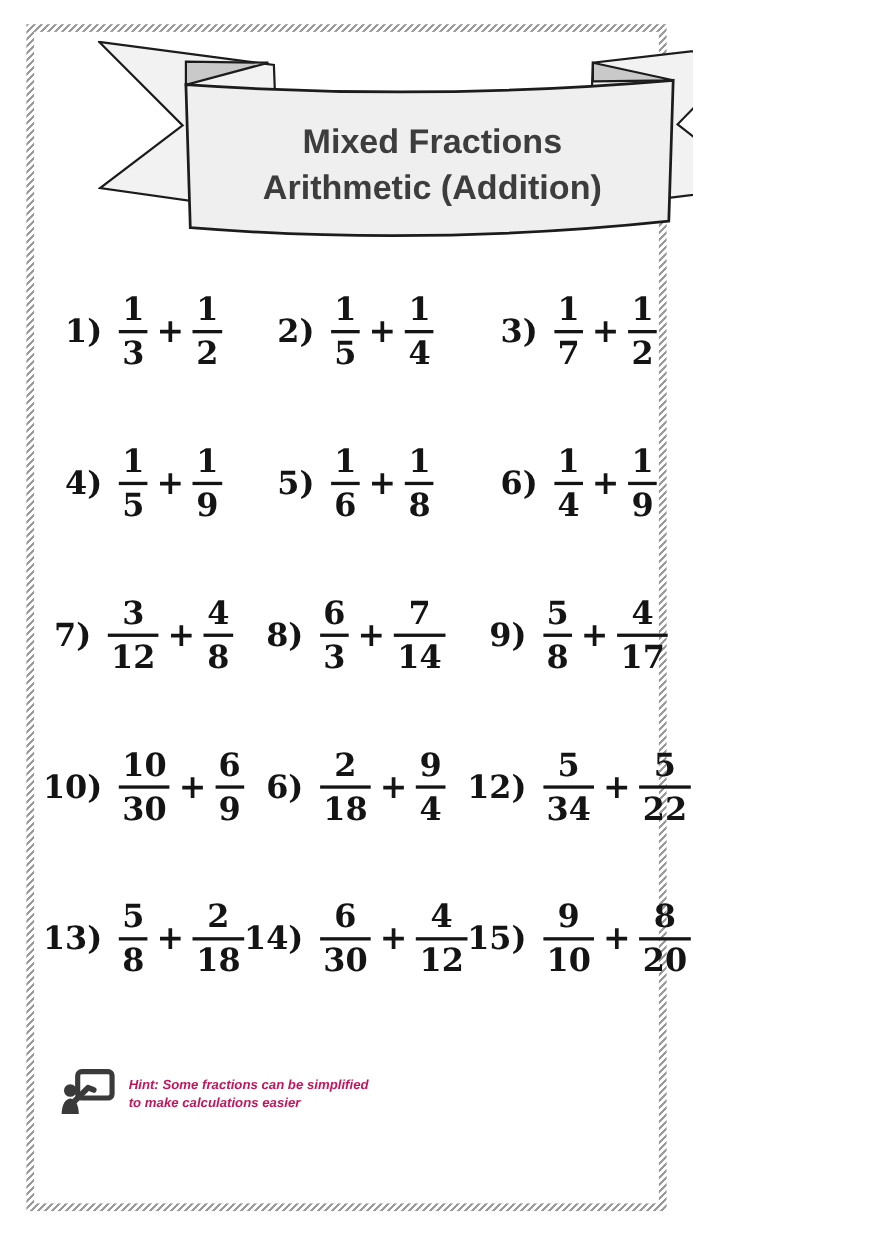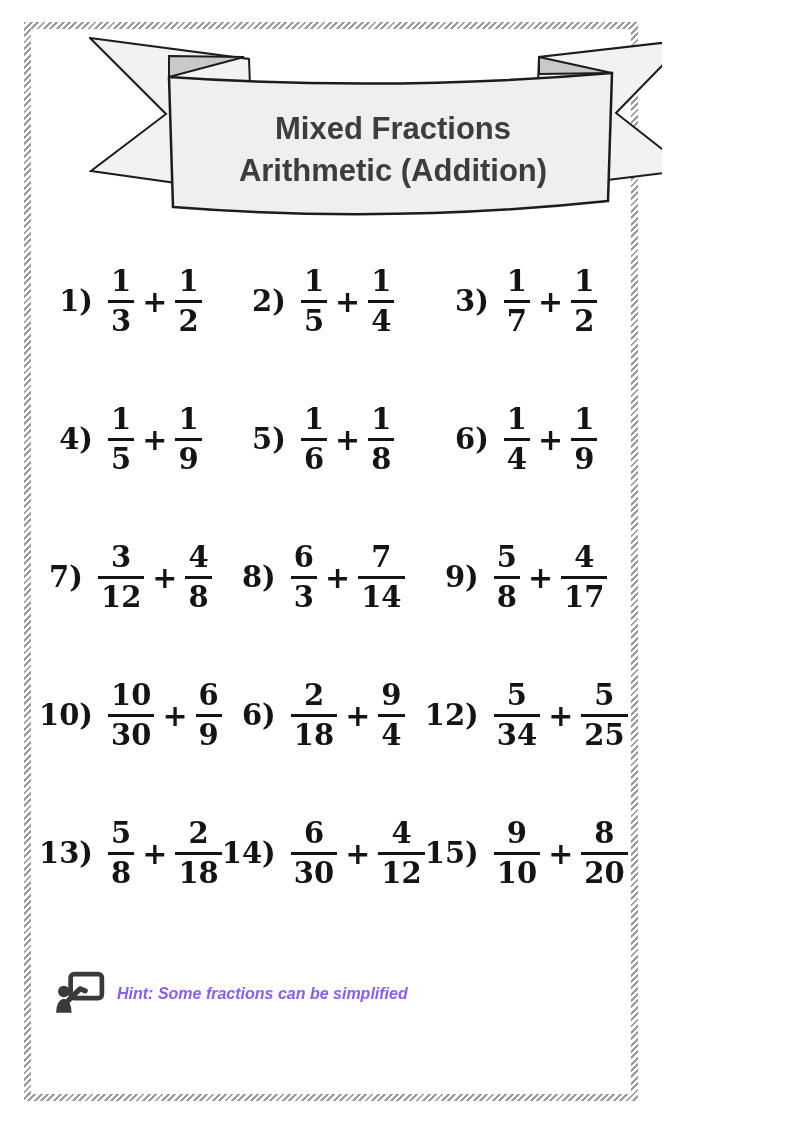--- a/index.html
+++ b/index.html
@@ -1,37 +1,37 @@
 <!DOCTYPE html>
 <html><head>
 <meta charset="utf-8">
 <style>
   html,body{margin:0;padding:0;background:#ffffff;}
   .page{position:relative;width:630px;height:1128px;background:#ffffff;overflow:hidden;
-        font-family:"Liberation Sans",sans-serif;padding-left:32px;}
+        font-family:"Liberation Sans",sans-serif;}
   .frame{position:absolute;left:24px;top:22px;right:24px;bottom:27px;
          background:repeating-linear-gradient(135deg,#9a9a9a 0px,#9a9a9a 2px,#ffffff 2px,#ffffff 4.5px);}
   .inner{position:absolute;inset:7px;background:#ffffff;}
 
   .banner-wrap{position:absolute;left:58px;top:8px;width:620px;height:186px;}
 
   .problems-grid{position:absolute;left:8px;right:8px;top:203px;
                  display:grid;grid-template-columns:repeat(3,1fr);grid-auto-rows:138px;
                  align-items:center;justify-items:center;}
   .problem{display:flex;align-items:center;gap:8px;
            font-family:"DejaVu Serif",serif;font-weight:bold;color:#141414;}
   .pnum{font-size:29px;margin-right:7px;}
   .frac{display:inline-flex;flex-direction:column;align-items:center;
         font-size:29px;line-height:1.05;}
   .fbar{height:3px;background:#141414;align-self:stretch;margin:3px 0;}
   .fnum,.fden{padding:0 3px;}
   .plus{font-size:30px;}
 
   .hint{position:absolute;left:24px;top:940px;display:flex;align-items:center;gap:12px;}
-  .hint-text{font-size:16px;font-weight:bold;font-style:italic;color:#8b5cf6;line-height:1.35;}
+  .hint-text{font-size:12px;font-weight:bold;font-style:italic;color:#be185d;line-height:1.35;}
 
   .logo{position:absolute;left:637px;top:939px;width:84px;height:94px;}
 </style>
 </head>
 <body>
 
 <div class="page">
   <div class="frame">
     <div class="inner">
 
@@ -218,21 +218,21 @@
           <span class="pnum">12)</span>
           <span class="frac">
               <span class="fnum">5</span>
               <span class="fbar"></span>
               <span class="fden">34</span>
             </span>
           <span class="plus">+</span>
           <span class="frac">
               <span class="fnum">5</span>
               <span class="fbar"></span>
-              <span class="fden">25</span>
+              <span class="fden">22</span>
             </span>
         </div>
 
         <div class="problem">
           <span class="pnum">13)</span>
           <span class="frac">
               <span class="fnum">5</span>
               <span class="fbar"></span>
               <span class="fden">8</span>
             </span>
@@ -278,20 +278,21 @@
 
       <div class="hint">
         <svg viewBox="0 0 48 48" width="50" height="50">
           <rect x="15" y="5" width="30" height="23" rx="3.5" fill="none" stroke="#3a3a3a" stroke-width="4.5"></rect>
           <circle cx="8.5" cy="21.5" r="5.5" fill="#3a3a3a"></circle>
           <path d="M 1,42 Q 1.5,29.5 8.5,28.5 Q 15.5,29.5 16,42 Z" fill="#3a3a3a"></path>
           <path d="M 9,34 L 24,19 L 29,21" fill="none" stroke="#3a3a3a" stroke-width="5" stroke-linecap="round" stroke-linejoin="round"></path>
         </svg>
         <div class="hint-text">
           <div>Hint: Some fractions can be simplified</div>
+          <div>to make calculations easier</div>
         </div>
       </div>
 
       <div class="logo">
         <svg viewBox="0 0 84 94" width="84" height="94">
           <ellipse cx="14" cy="32" rx="11" ry="10" fill="#fbfbfb" stroke="#4a4a4a" stroke-width="2.5"></ellipse>
           <ellipse cx="66" cy="30" rx="11" ry="10" fill="#fbfbfb" stroke="#4a4a4a" stroke-width="2.5"></ellipse>
           <ellipse cx="40" cy="55" rx="29" ry="26" fill="#fbfbfb" stroke="#4a4a4a" stroke-width="2.5"></ellipse>
           <polygon points="41,4 72,13 41,24 10,13" fill="#3d3d3d" stroke="#2c2c2c" stroke-width="1.5"></polygon>
           <path d="M 26,18 Q 41,28 56,18 L 56,26 Q 41,34 26,26 Z" fill="#3d3d3d"></path>

